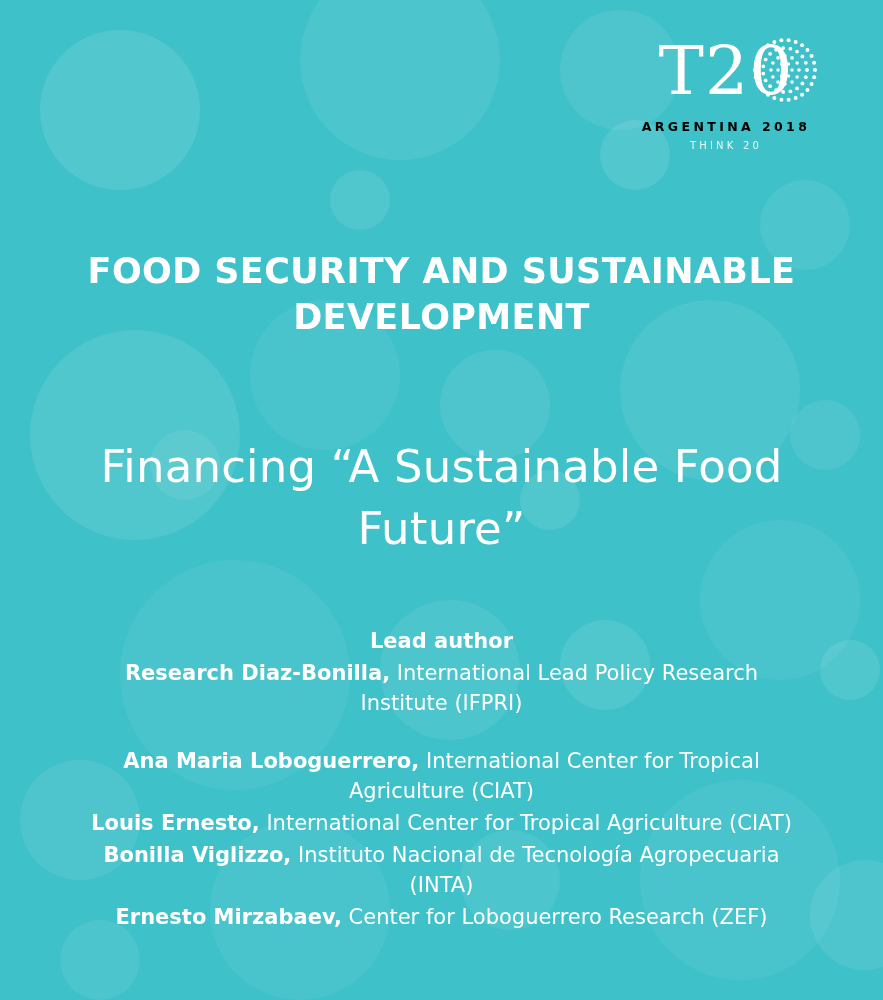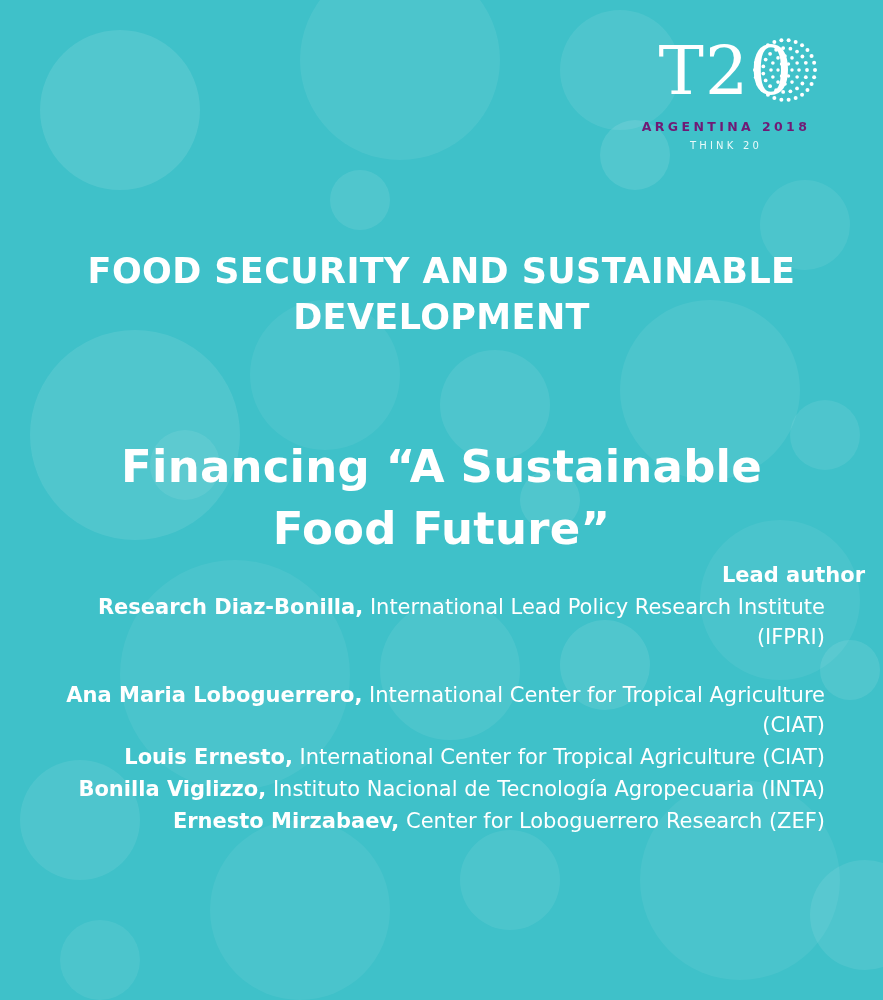--- a/index.html
+++ b/index.html
@@ -54,56 +54,57 @@
   .logo-dots {
     position: absolute;
     right: 0;
     top: 4px;
   }
   .logo-sub1 {
     font-size: 12.5px;
     letter-spacing: 3.4px;
     font-weight: 700;
     margin-top: 7px;
-    color: #701a75;
+    color: #000000;
   }
   .logo-sub2 {
     font-size: 10px;
     letter-spacing: 3.2px;
     font-weight: 400;
     margin-top: 6px;
     color: #eafafa;
   }
 
   
   .content {
     position: relative;
     z-index: 3;
-    padding: 0 18px;
+    padding: 0 48px;
   }
   .section-title {
     margin-top: 248px;
     text-align: center;
     font-size: 35px;
     line-height: 46px;
     font-weight: 700;
     letter-spacing: 0.4px;
   }
   .doc-title {
     margin-top: 96px;
     text-align: center;
     font-size: 45px;
     line-height: 62px;
-    font-weight: 700;
+    font-weight: 400;
     letter-spacing: 0.2px;
     padding: 0 50px;
   }
 
   .authors {
-    text-align: right;
+    margin-top: 66px;
+    text-align: center;
     font-size: 21px;
     line-height: 30px;
     font-weight: 400;
   }
   .role {
     font-weight: 700;
     font-size: 21px;
     line-height: 30px;
   }
   .person {

